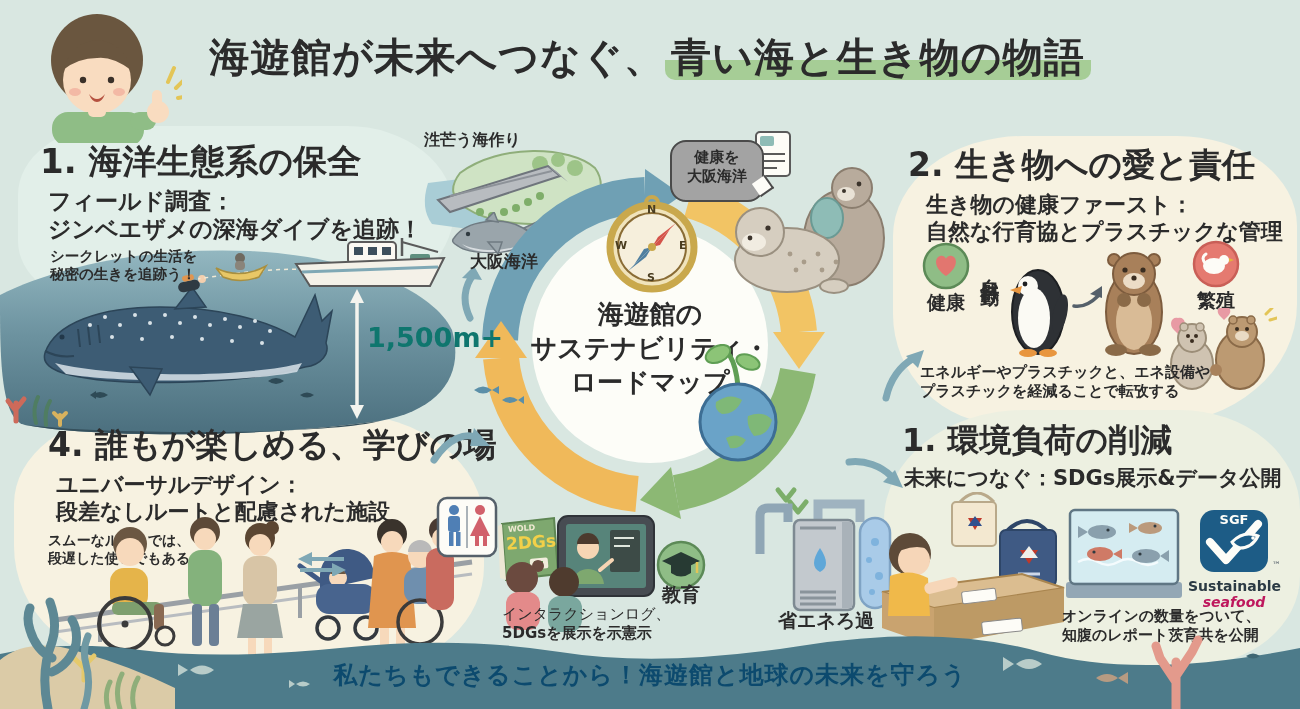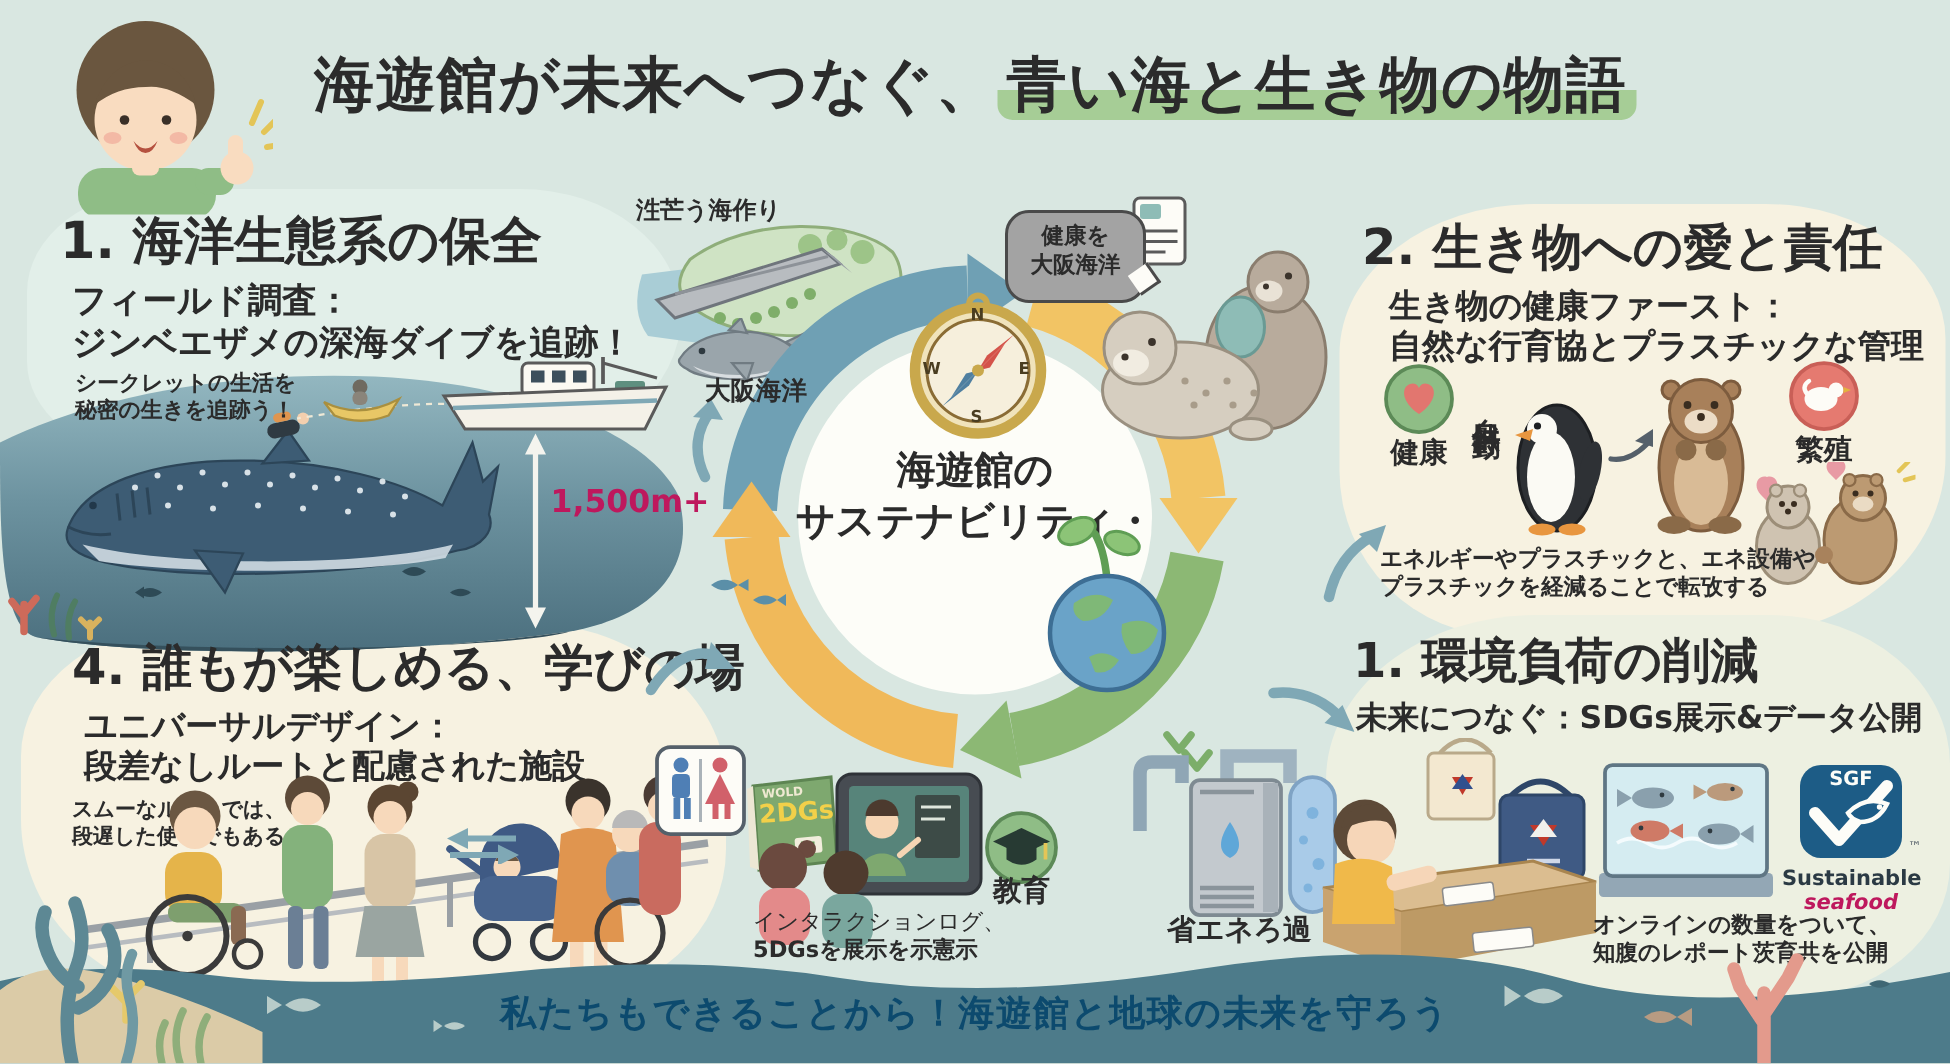--- a/index.html
+++ b/index.html
@@ -169,20 +169,21 @@
     <path d="M338,216 A150,150 0 0 1 216,338" stroke="#8cb874" stroke-width="36" fill="none"></path>
     <polygon points="211,312 221,364 180,345" fill="#8cb874"></polygon>
     <path d="M177,339 A150,150 0 0 1 41,203" stroke="#f0b95a" stroke-width="36" fill="none"></path>
     <polygon points="15,203 67,203 41,166" fill="#f0b95a"></polygon>
     <circle cx="190" cy="190" r="118" fill="#fdfdf8"></circle>
   </svg>
 
   <div class="t ctr" style="left:528px;top:298px;width:244px;font-size:26px;font-weight:800;line-height:1.3;">
     <div>海遊館の</div>
     <div>サステナビリティ・</div>
+    <div>ロードマップ</div>
   </div>
 
   <svg class="abs" style="left:600px;top:191px;" width="104" height="104" viewBox="0 0 104 104">
     <circle cx="52" cy="12" r="6" fill="none" stroke="#c9a84c" stroke-width="4"></circle>
     <circle cx="52" cy="56" r="42" fill="#f0e3bb" stroke="#c9a84c" stroke-width="7"></circle>
     <circle cx="52" cy="56" r="34" fill="#f6efdc" stroke="#8a6c35" stroke-width="2"></circle>
     <polygon points="52,56 76,32 58,46" fill="#d4534a"></polygon>
     <polygon points="52,56 70,38 60,54" fill="#d4534a"></polygon>
     <polygon points="52,56 28,80 46,66" fill="#4f7fa0"></polygon>
     <polygon points="52,56 34,74 44,58" fill="#4f7fa0"></polygon>
@@ -235,21 +236,21 @@
   <div class="bubble" style="left:670px;top:140px;width:90px;height:52px;font-size:15px;padding-top:6px;">
     <div>健康を</div>
     <div>大阪海洋</div>
   </div>
 
   <div class="t" style="left:40px;top:142px;font-size:34px;font-weight:800;">1. 海洋生態系の保全</div>
   <div class="t" style="left:48px;top:188px;font-size:23px;font-weight:800;">フィールド調査：</div>
   <div class="t" style="left:48px;top:216px;font-size:23px;font-weight:800;">ジンベエザメの深海ダイブを追跡！</div>
   <div class="t" style="left:50px;top:248px;font-size:14.5px;font-weight:700;">シークレットの生活を</div>
   <div class="t" style="left:50px;top:266px;font-size:14.5px;font-weight:700;">秘密の生きを追跡う！</div>
-  <div class="t" style="left:367px;top:322px;font-size:21px;font-weight:700;color:#be185d;">1,500m+</div>
+  <div class="t" style="left:367px;top:322px;font-size:27px;font-weight:700;color:#0f766e;">1,500m+</div>
   <div class="t" style="left:424px;top:131px;font-size:16px;font-weight:700;">泩芒う海作り</div>
   <div class="t" style="left:470px;top:252px;font-size:17px;font-weight:700;">大阪海洋</div>
 
   <div class="t" style="left:908px;top:146px;font-size:33px;font-weight:800;">2. 生き物への愛と責任</div>
   <div class="t" style="left:926px;top:192px;font-size:22px;font-weight:800;">生き物の健康ファースト：</div>
   <div class="t" style="left:926px;top:219px;font-size:22px;font-weight:800;">自然な行育協とプラスチックな管理</div>
 
   <svg class="abs" style="left:922px;top:242px;" width="48" height="48" viewBox="0 0 48 48">
     <circle cx="24" cy="24" r="22" fill="#8fbd86" stroke="#5c8a57" stroke-width="2.5"></circle>
     <path d="M24,34 C12,26 12,16 18,14 C22,12.5 24,16 24,17 C24,16 26,12.5 30,14 C36,16 36,26 24,34 Z" fill="#e2766f"></path>

